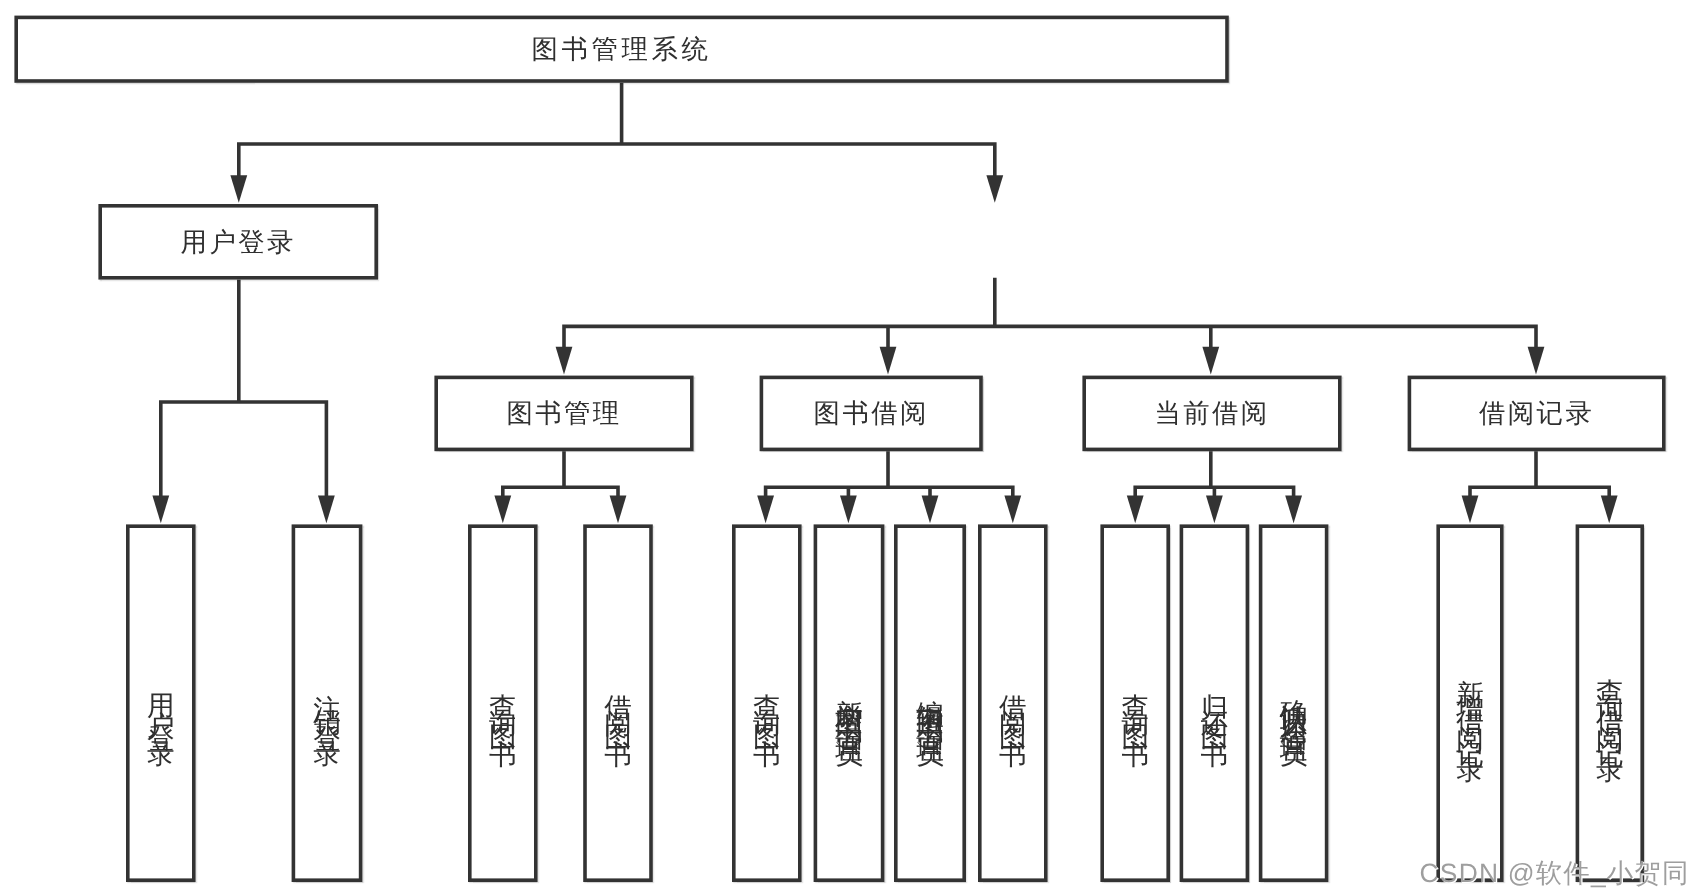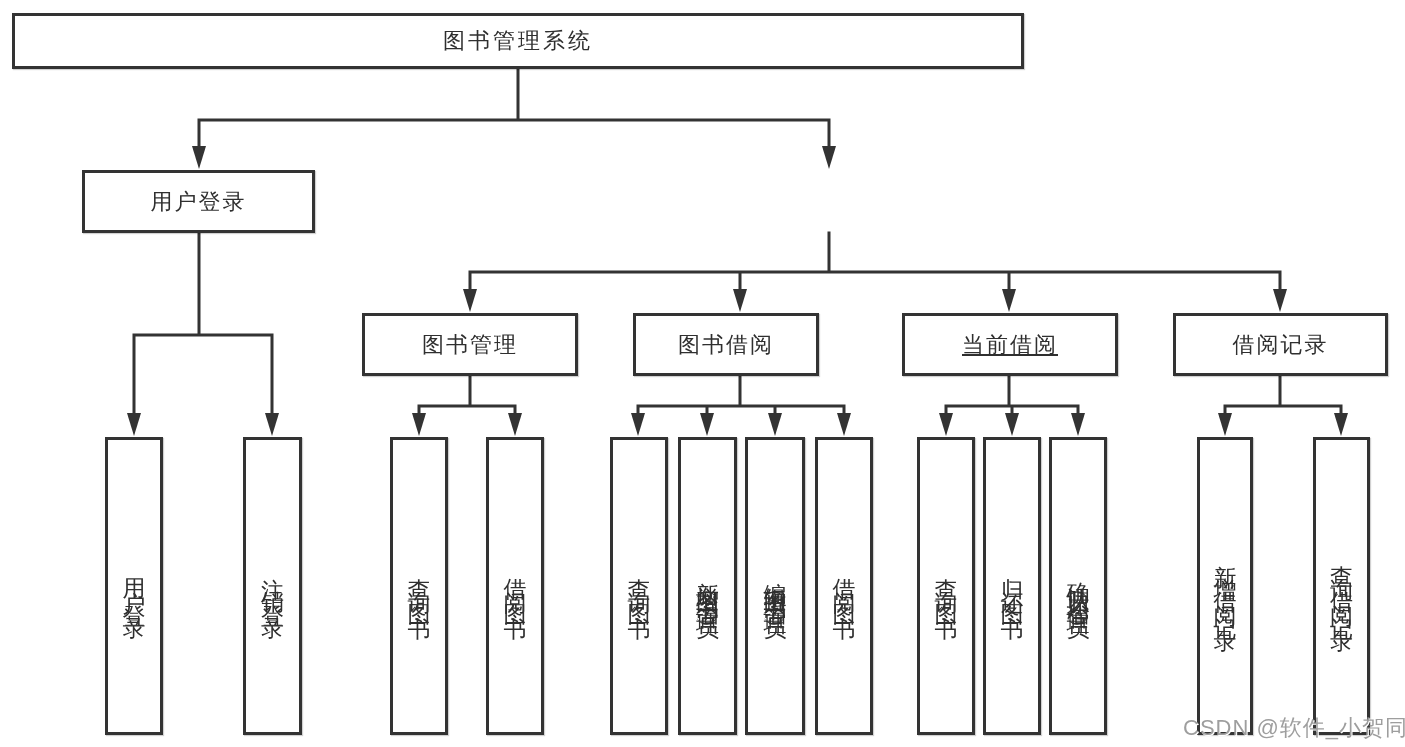--- a/index.html
+++ b/index.html
@@ -120,21 +120,21 @@
   <div class="box h" style="left:82px; top:170px; width:233px; height:63px;">
     <span>用户登录</span>
   </div>
 
   <div class="box h" style="left:362px; top:313px; width:216px; height:63px;">
     <span>图书管理</span>
   </div>
   <div class="box h" style="left:633px; top:313px; width:186px; height:63px;">
     <span>图书借阅</span>
   </div>
-  <div class="box h" style="left:902px; top:313px; width:216px; height:63px;text-decoration:underline;">
+  <div class="box h" style="left:902px; top:313px; width:216px; height:63px;">
     <span>当前借阅</span>
   </div>
   <div class="box h" style="left:1173px; top:313px; width:215px; height:63px;">
     <span>借阅记录</span>
   </div>
 
   <div class="box v" style="left:105px; top:437px; width:58px; height:298px;">
     <span>用户登录</span>
   </div>
   <div class="box v" style="left:243px; top:437px; width:59px; height:298px;">

